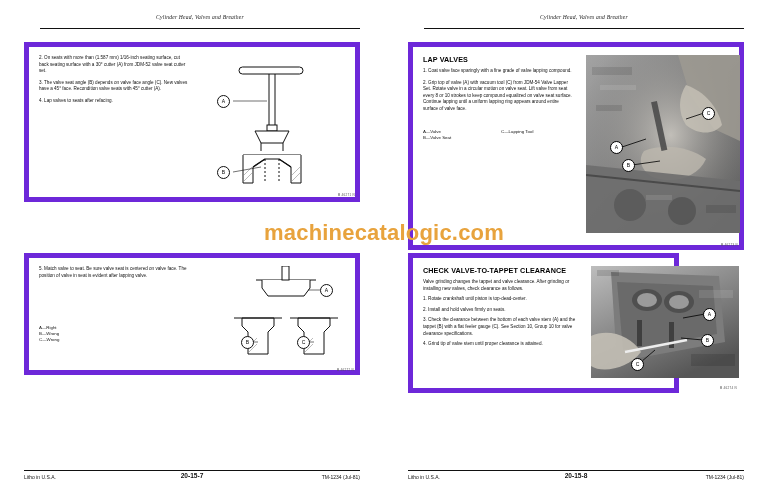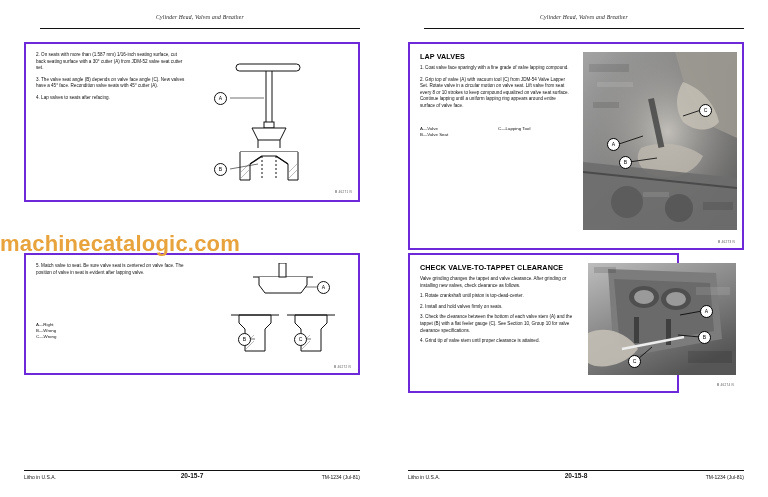--- a/index.html
+++ b/index.html
@@ -2,38 +2,38 @@
 <html><head>
 <meta charset="utf-8">
 <style>
   html,body{margin:0;padding:0;}
   body{width:768px;height:497px;background:#ffffff;font-family:"Liberation Sans",sans-serif;overflow:hidden;position:relative;}
   .page{position:absolute;top:0;height:497px;width:384px;background:#fff;}
   .page-left{left:0;}
   .page-right{left:384px;}
   .run-head{position:absolute;top:14px;left:40px;right:24px;height:14px;border-bottom:1px solid #111;}
   .run-head-text{position:absolute;left:0;right:0;top:0;text-align:center;font-family:"Liberation Serif",serif;font-style:italic;font-size:5.6px;color:#1a1a1a;letter-spacing:.2px;}
-  .panel{position:absolute;border:2px solid #6d28d9;background:#fff;box-sizing:border-box;}
+  .panel{position:absolute;border:5px solid #6d28d9;background:#fff;box-sizing:border-box;}
   .panel-text{position:absolute;box-sizing:border-box;}
   .ptitle{font-family:"Liberation Sans",sans-serif;font-weight:bold;font-size:7.2px;color:#000;margin:0 0 4px 0;letter-spacing:.1px;}
   .para{font-family:"Liberation Sans",sans-serif;font-size:4.6px;line-height:6.6px;color:#111;margin:0 0 5px 0;text-align:left;}
   .para.tight{margin-bottom:4px;}
   .legend{font-family:"Liberation Sans",sans-serif;font-size:4.4px;line-height:6px;color:#111;}
   .legend-col{display:inline-block;vertical-align:top;}
   .figure{position:absolute;overflow:hidden;}
   .callout{position:absolute;width:11px;height:11px;border:1px solid #111;border-radius:50%;background:#fff;font-family:"Liberation Sans",sans-serif;font-size:5px;line-height:11px;text-align:center;color:#000;}
   .callout.onphoto{background:#fff;border-color:#000;}
   .figcode{position:absolute;font-family:"Liberation Sans",sans-serif;font-size:3px;color:#555;letter-spacing:.3px;}
   .photo{position:absolute;background:#8c8c8c;overflow:hidden;}
   .photo .grain{position:absolute;inset:0;}
   .footer{position:absolute;bottom:14px;left:24px;right:24px;height:12px;border-top:1px solid #111;}
   .foot-left{position:absolute;left:0;top:3px;font-family:"Liberation Sans",sans-serif;font-size:5px;color:#111;}
   .foot-center{position:absolute;left:0;right:0;top:1px;text-align:center;font-family:"Liberation Sans",sans-serif;font-weight:bold;font-size:6.6px;color:#111;}
   .foot-right{position:absolute;right:0;top:3px;font-family:"Liberation Sans",sans-serif;font-size:5px;color:#111;}
-  .watermark{position:absolute;left:0;right:0;top:231px;text-align:left;font-family:"Liberation Sans",sans-serif;font-size:22px;font-weight:bold;color:#e8a33d;letter-spacing:.2px;z-index:40;}
+  .watermark{position:absolute;left:0;right:0;top:220px;text-align:center;font-family:"Liberation Sans",sans-serif;font-size:22px;font-weight:bold;color:#e8a33d;letter-spacing:.2px;z-index:40;}
   .divider{position:absolute;left:383px;top:0;width:1px;height:497px;background:#d8d8d8;}
   svg{display:block;}
 </style>
 </head>
 <body>
 
 <div class="divider"></div>
 
 <div class="page page-left">
 

